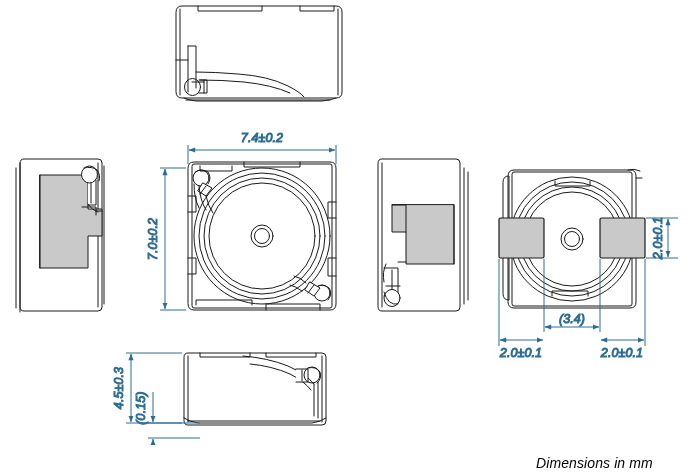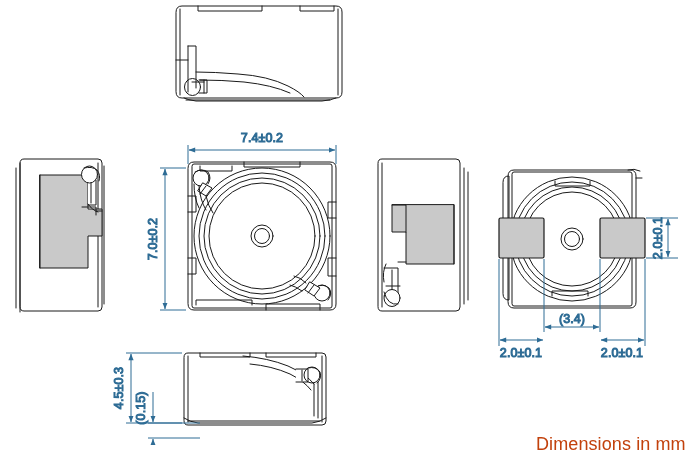--- a/index.html
+++ b/index.html
@@ -13,32 +13,33 @@
     height: 475px;
     position: relative;
     overflow: hidden;
     font-family: "Liberation Sans", sans-serif;
   }
   #drawing-root {
     position: absolute;
     left: 0; top: 0;
     width: 694px;
     height: 475px;
+    font-style: italic;
   }
   svg.drawing {
     display: block;
     width: 694px;
     height: 475px;
   }
   .note-text {
     position: absolute;
     left: 536px;
-    top: 434px;
-    font-size: 18px;
-    color: #c2410c;
+    top: 455px;
+    font-size: 14px;
+    color: #000000;
     letter-spacing: 0.1px;
     white-space: nowrap;
     font-family: "Liberation Sans", sans-serif;
   }
   .dim-label {
     font-family: "Liberation Sans", sans-serif;
     font-size: 12.5px;
     fill: #2e6c95;
     letter-spacing: 0.1px;
   }

